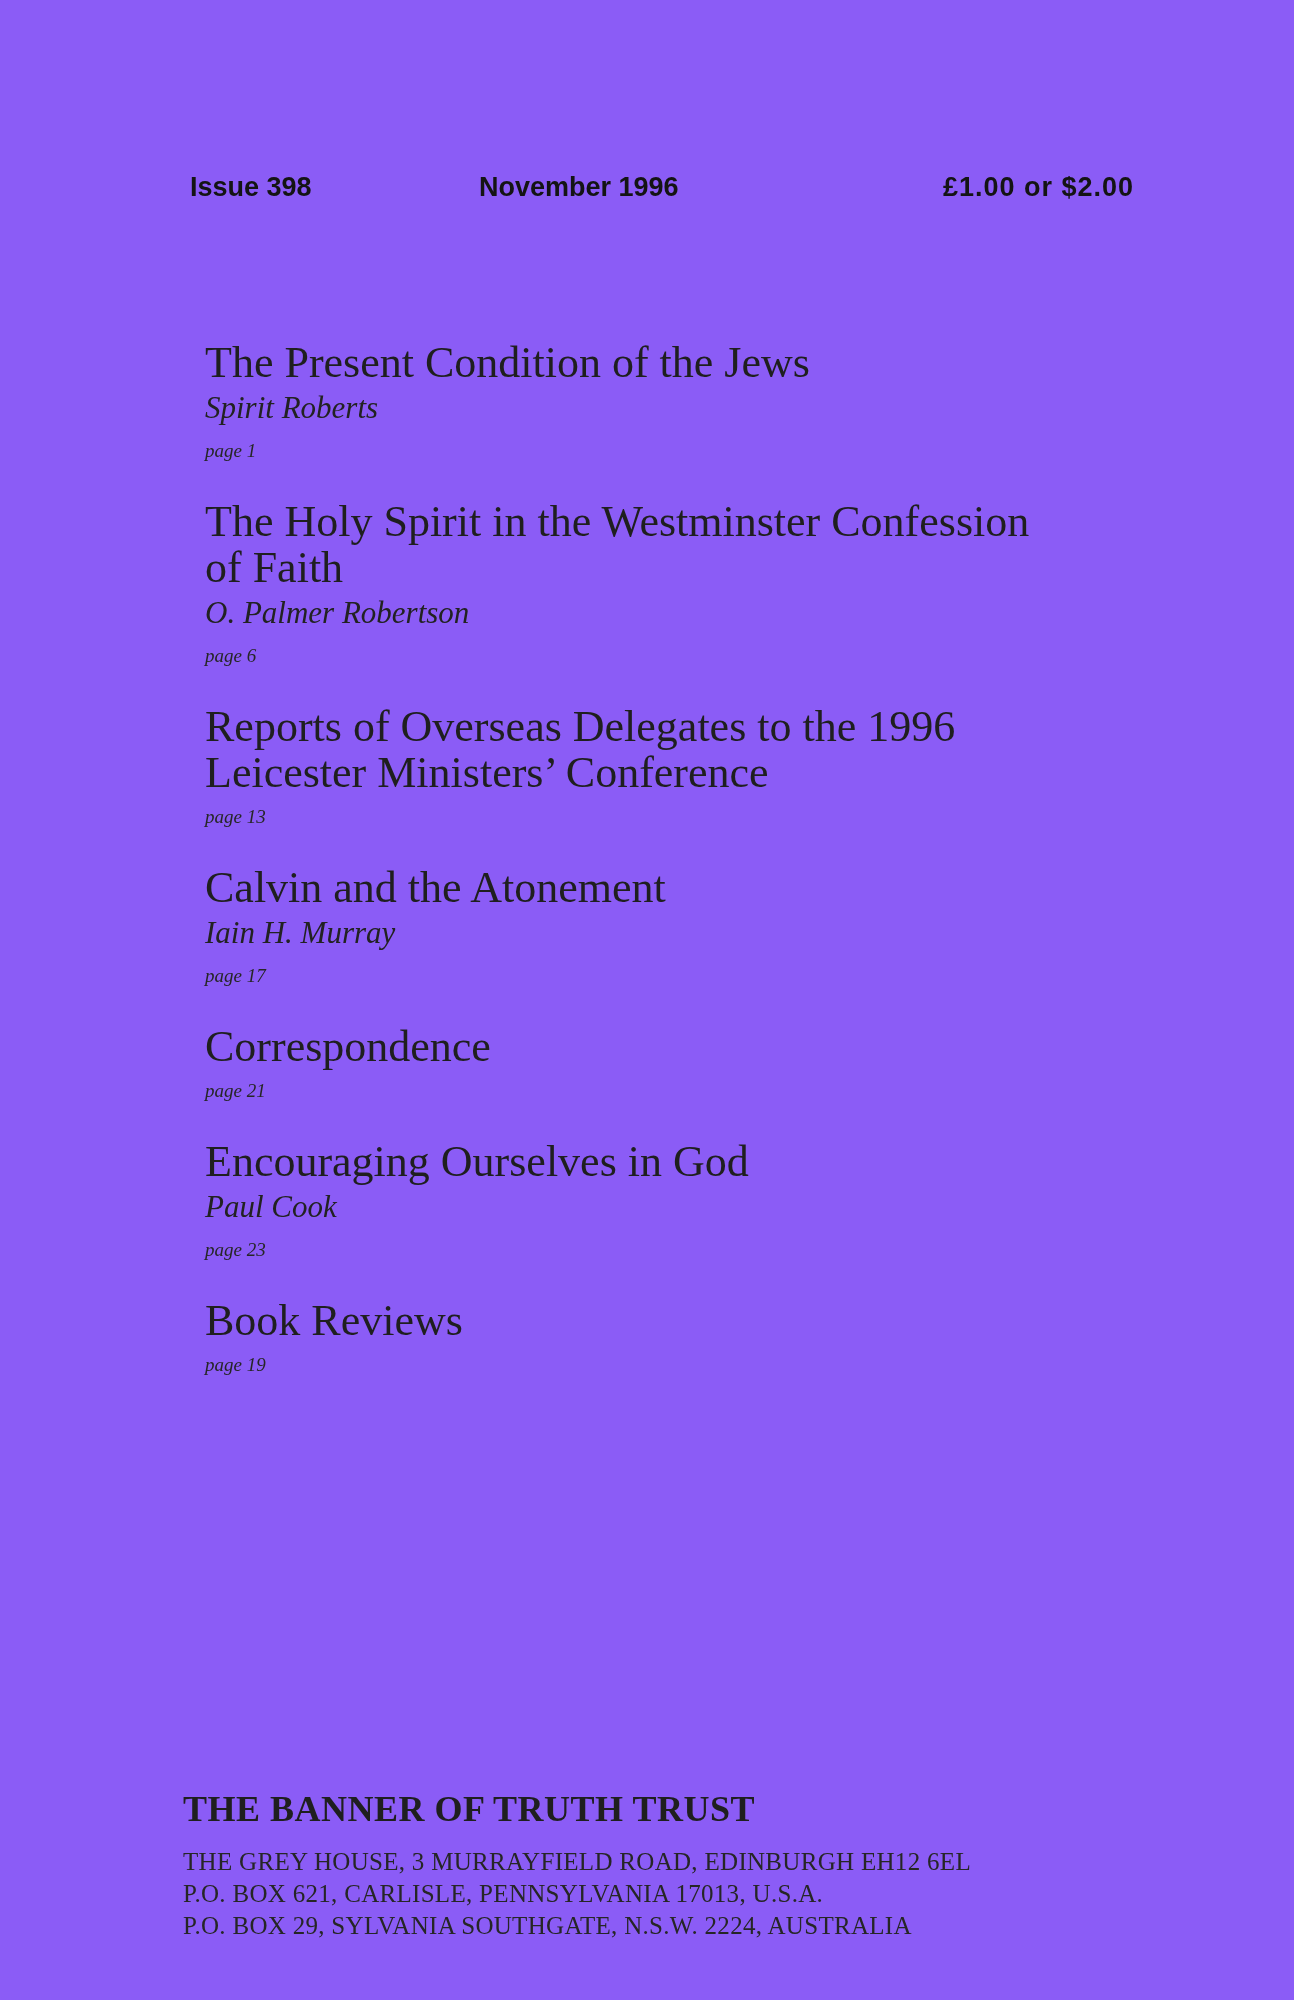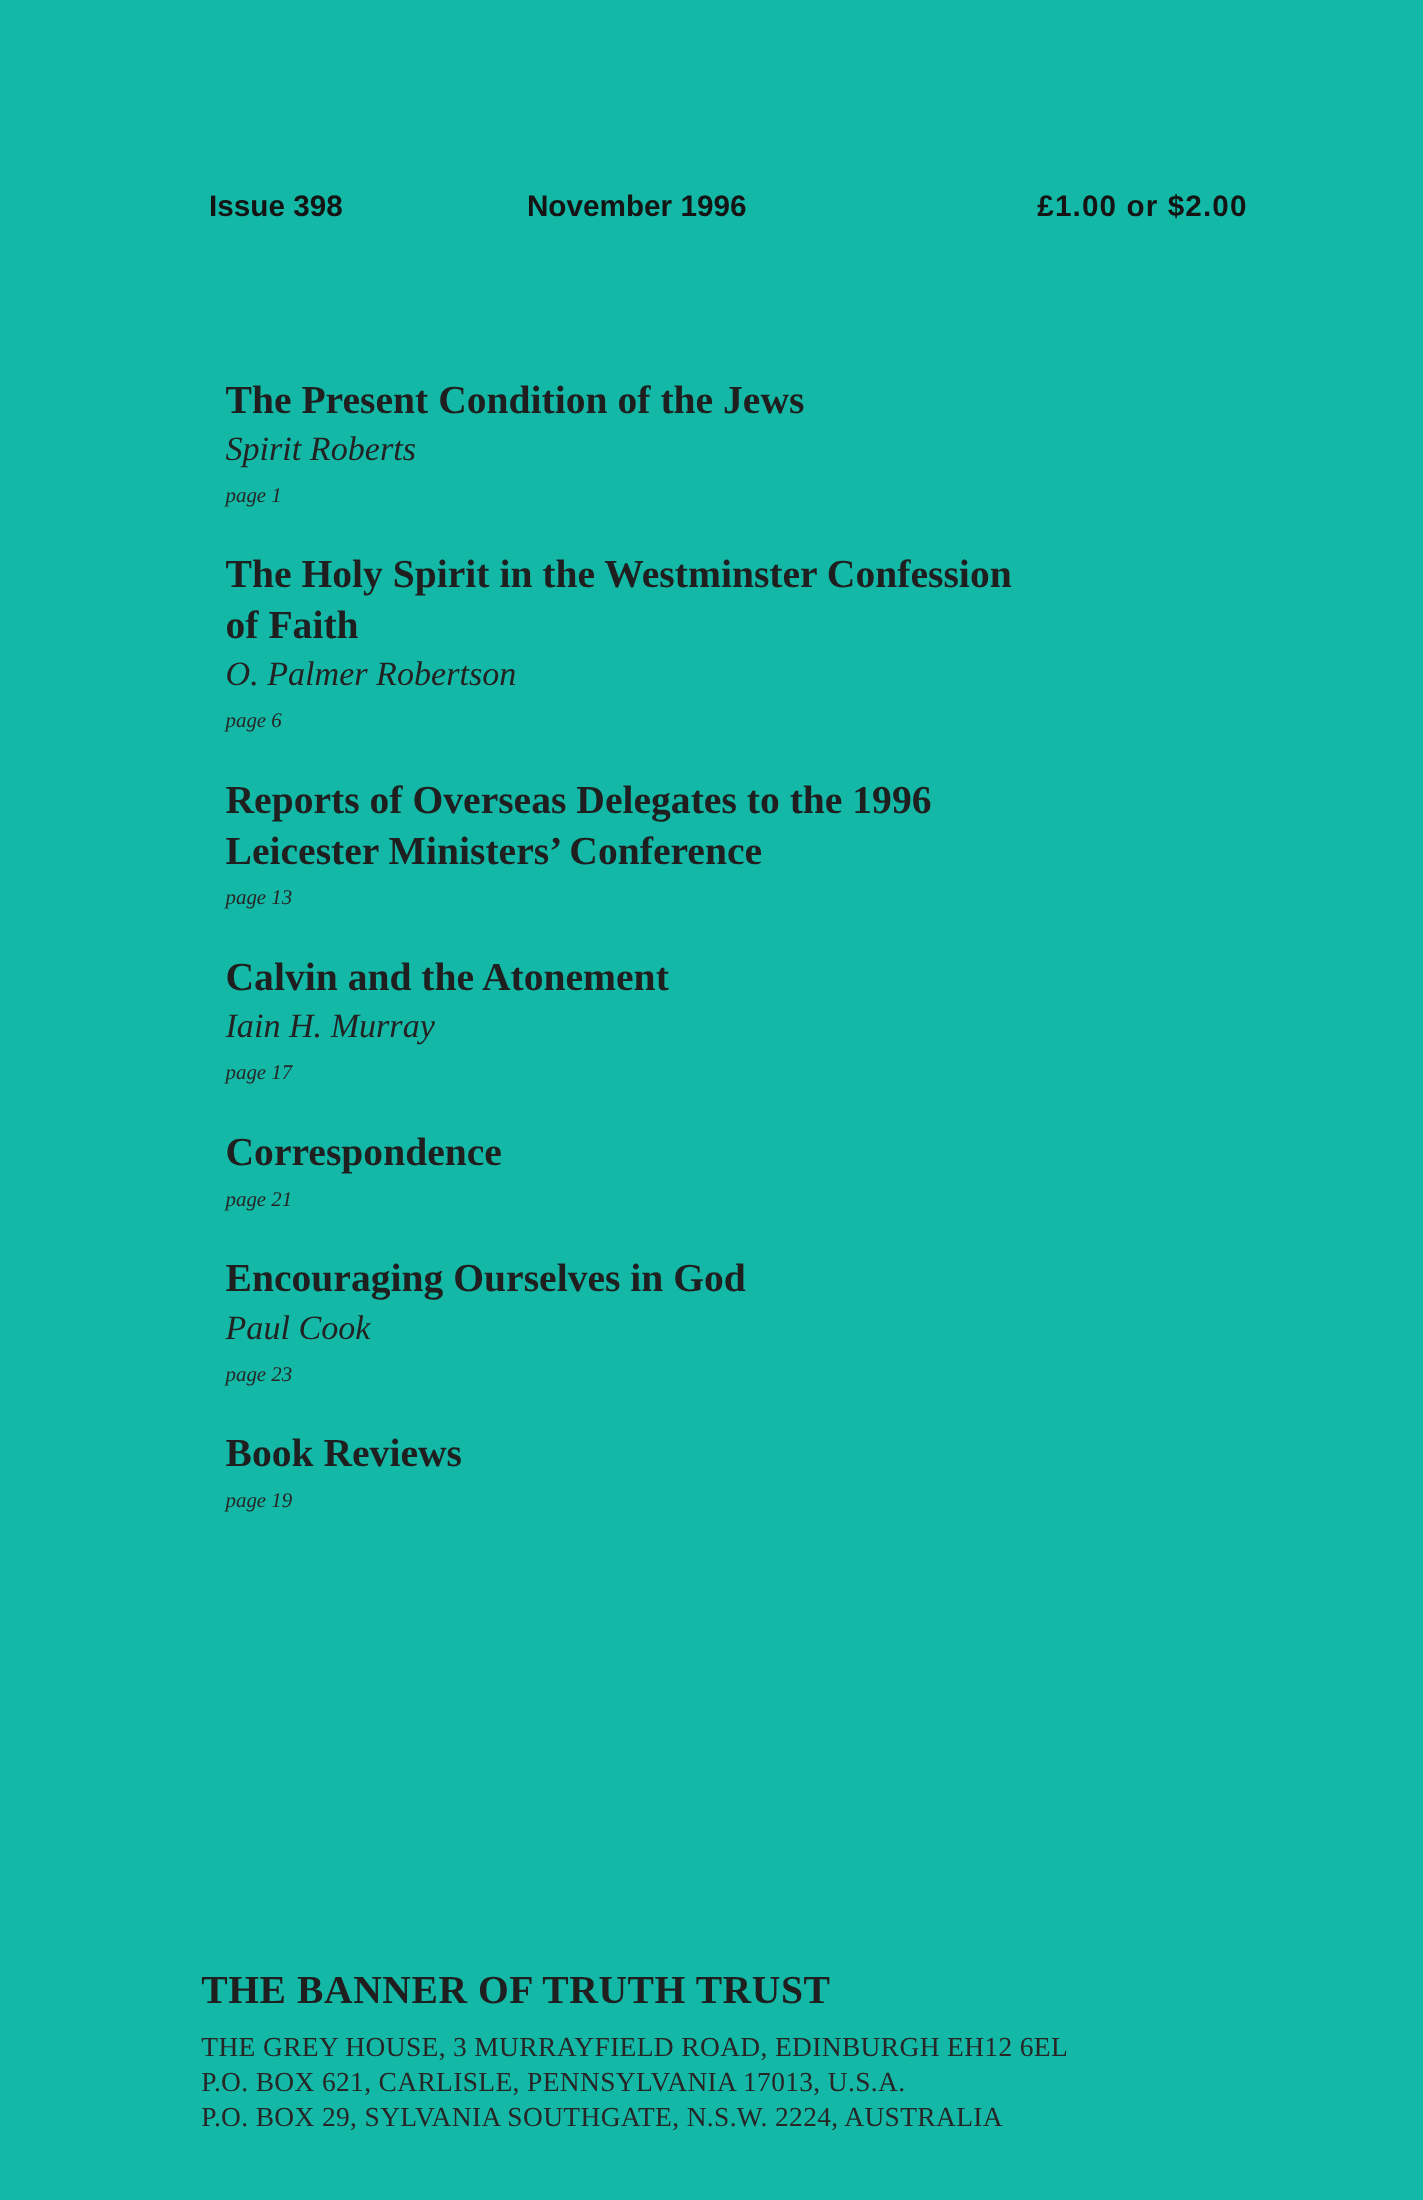--- a/index.html
+++ b/index.html
@@ -4,21 +4,21 @@
 <style>
   html, body {
     margin: 0;
     padding: 0;
     background: #ffffff;
   }
   .page {
     position: relative;
     width: 1294px;
     height: 2000px;
-    background: #14b8a6;
+    background: #8b5cf6;
     overflow: hidden;
     font-family: "Liberation Serif", serif;
     color: #1b1b1b;
   }
 
   
   .masthead {
     position: absolute;
     top: 172px;
     left: 0;
@@ -35,25 +35,24 @@
 
   
   .toc {
     position: absolute;
     top: 340px;
     left: 205px;
     width: 860px;
   }
   .toc-entry { margin-bottom: 30px; }
   .toc-title {
-    font-size: 36px;
+    font-size: 44px;
     line-height: 46px;
     white-space: pre-line;
     color: #1f1f1f;
-    font-weight: bold;
   }
   .toc-author {
     font-size: 31px;
     line-height: 44px;
     font-style: italic;
     color: #222222;
   }
   .toc-page {
     font-size: 19px;
     line-height: 36px;

